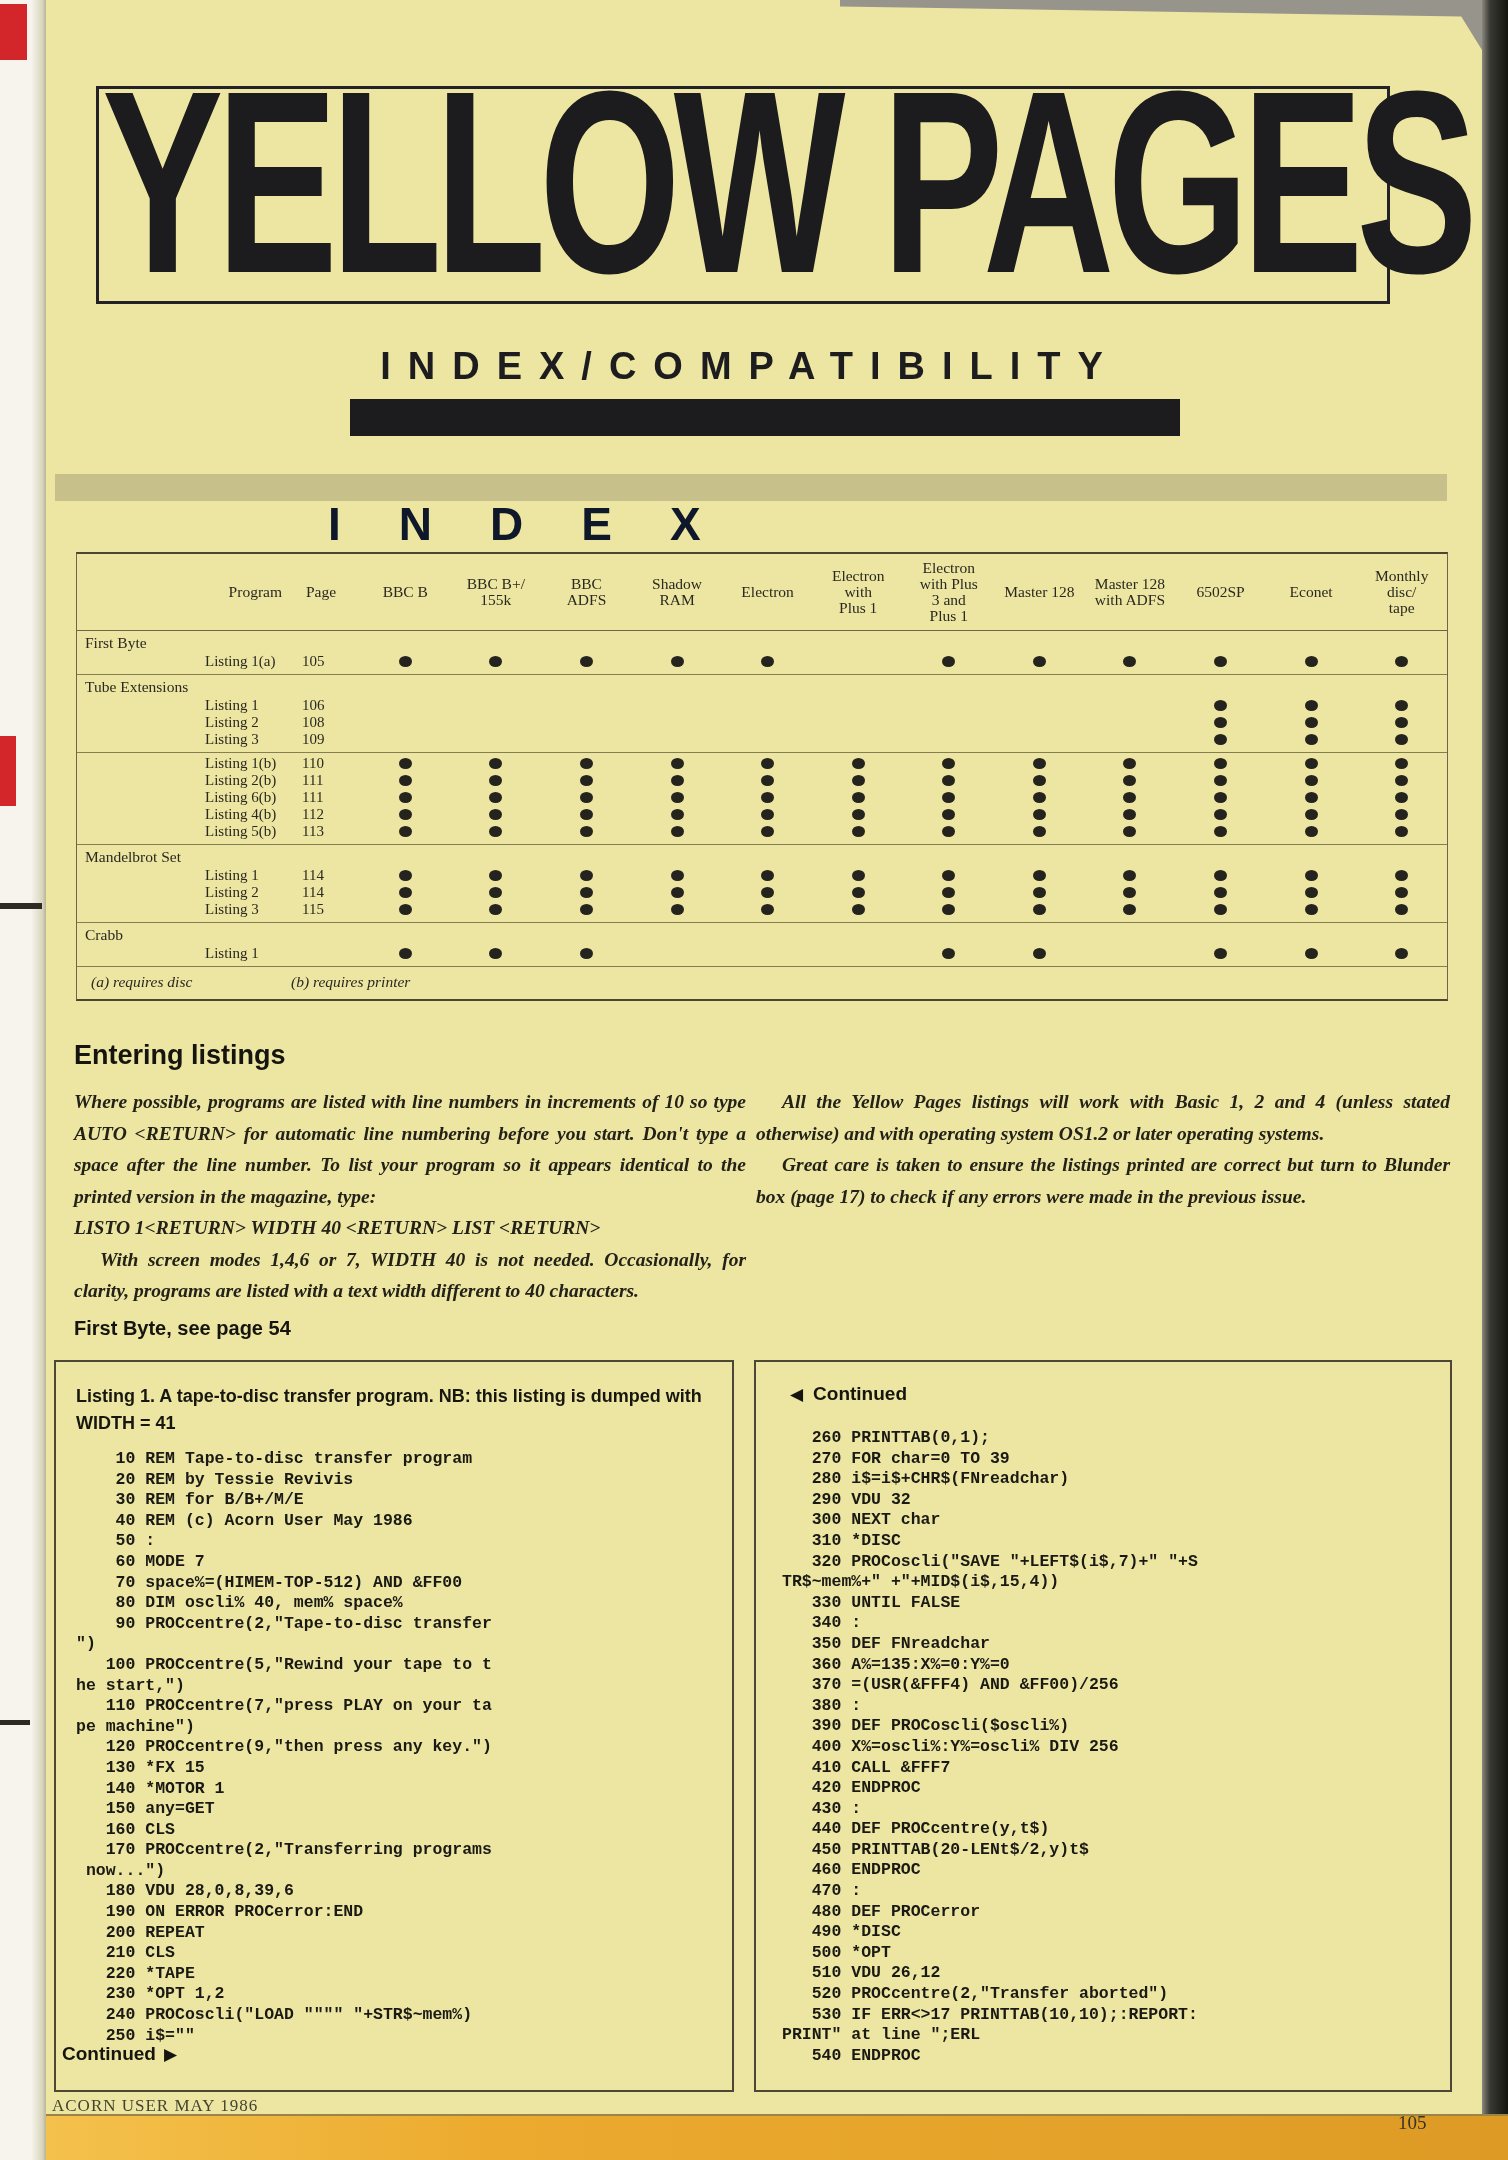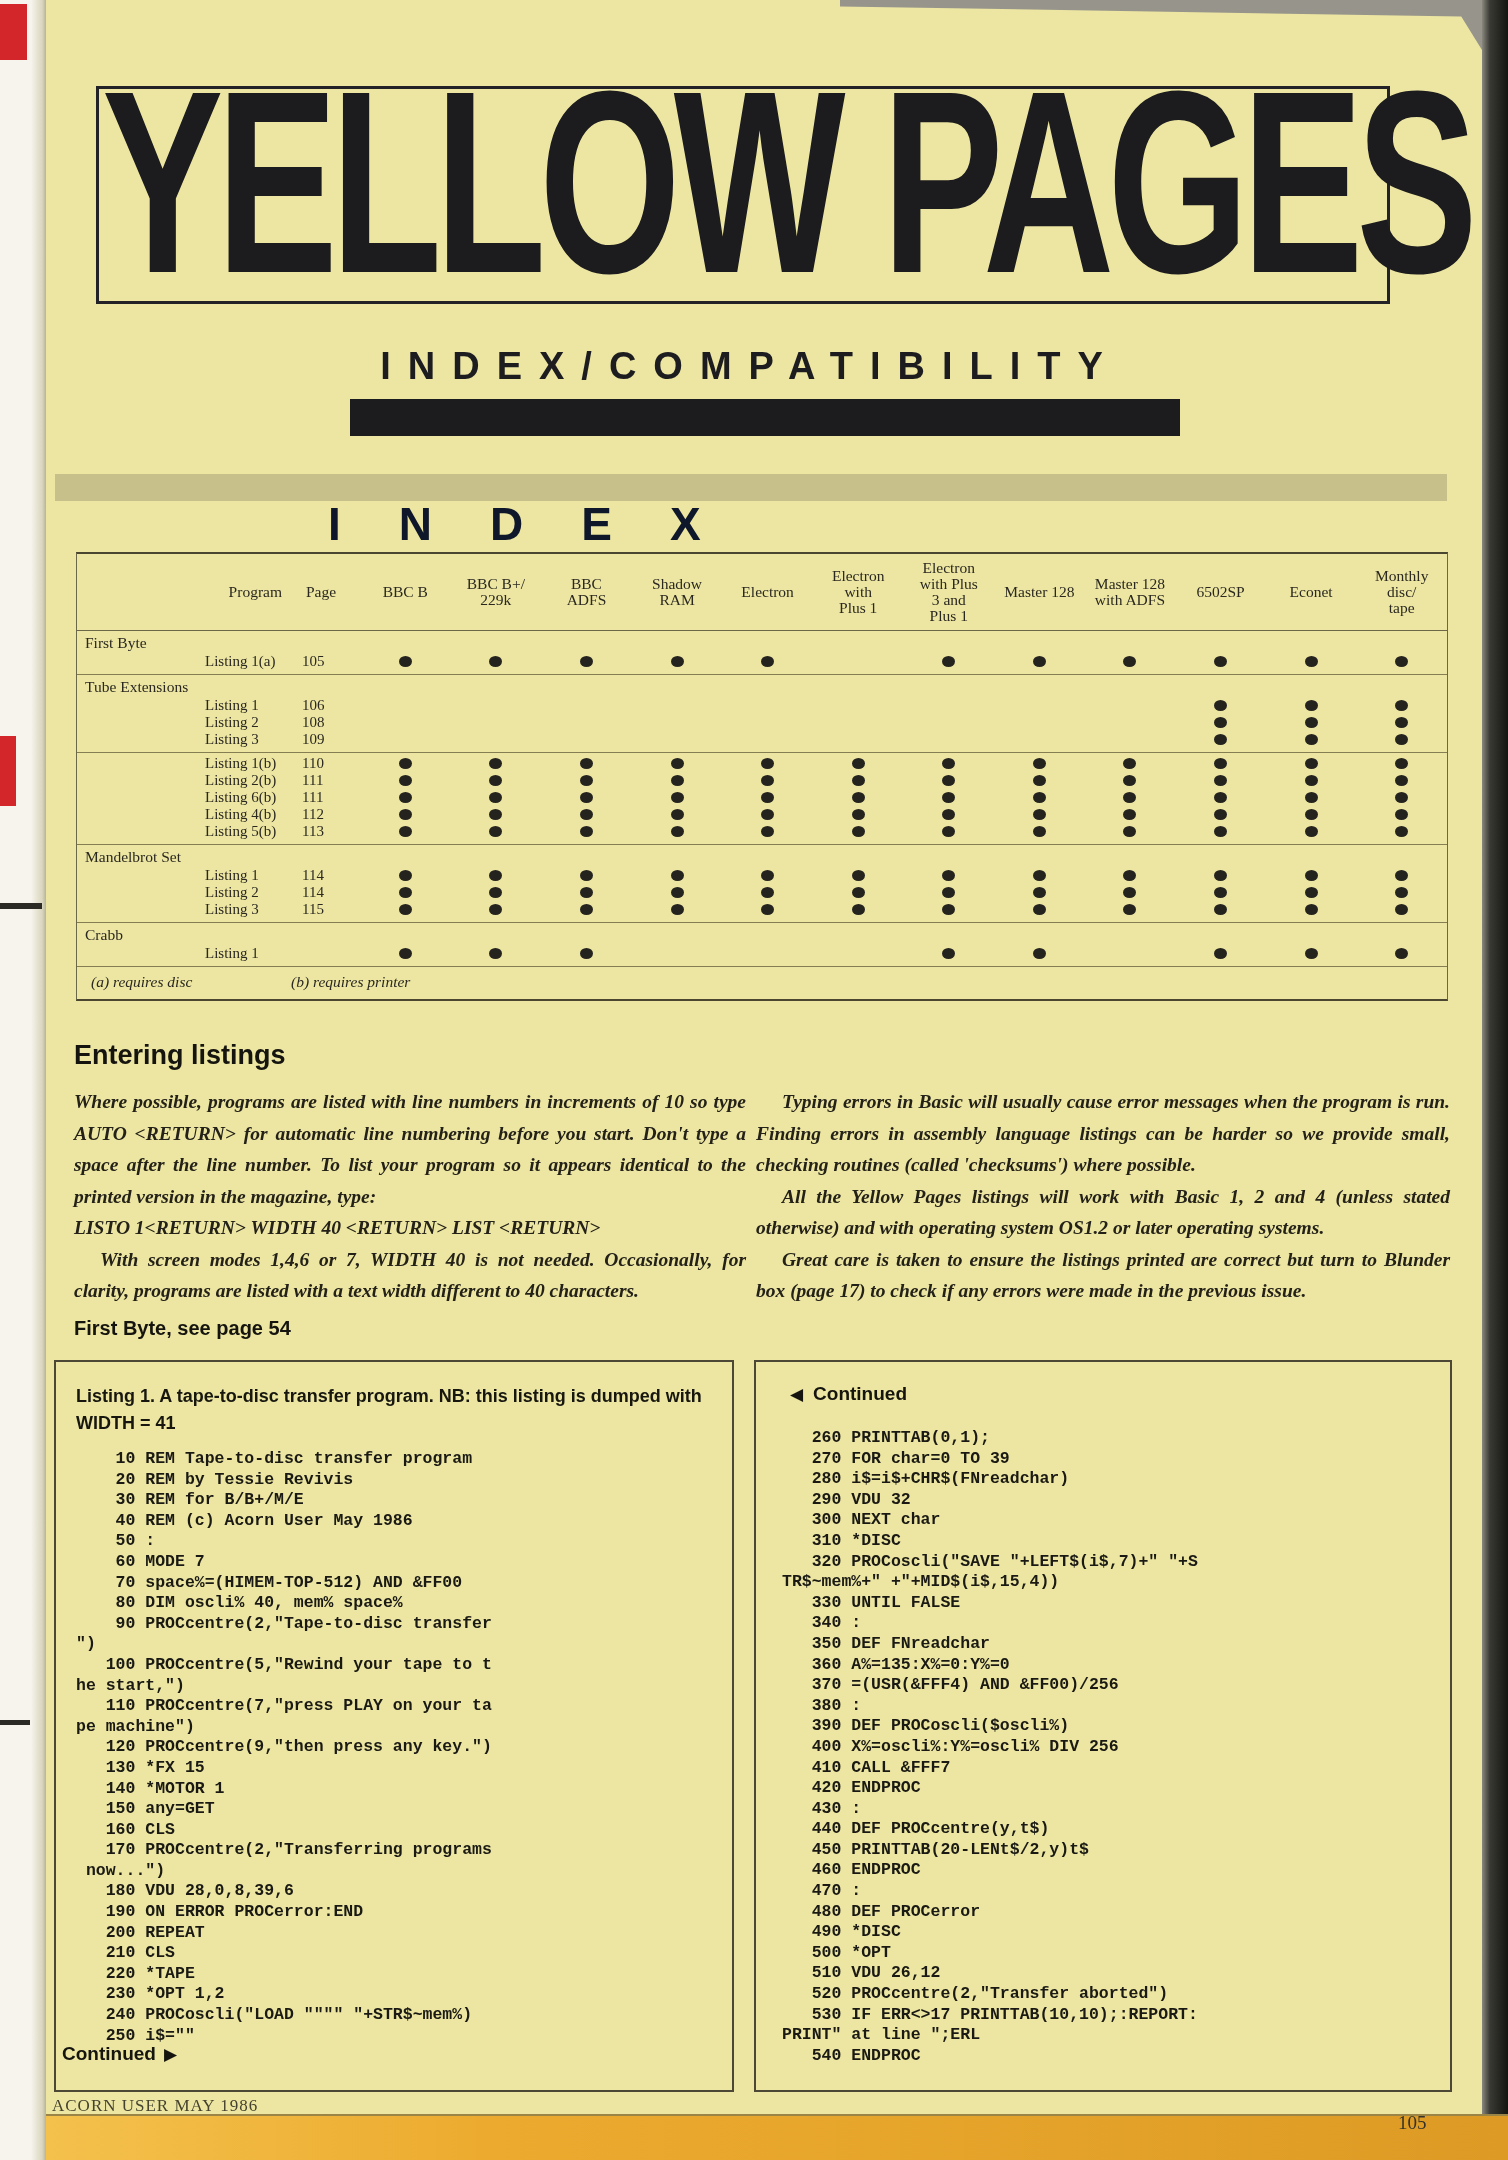--- a/index.html
+++ b/index.html
@@ -105,21 +105,21 @@
 <div class="abs section-bar"></div>
 <div class="abs olive-band"></div>
 <div class="abs index-head">INDEX</div>
 
 <div class="abs index-table">
   <div class="theader">
       <div class="th col0">Program</div>
       <div class="th col1">Page</div>
       <div class="th col2">BBC B</div>
       <div class="th col3">BBC B+/
-229k</div>
+155k</div>
       <div class="th col4">BBC
 ADFS</div>
       <div class="th col5">Shadow
 RAM</div>
       <div class="th col6">Electron</div>
       <div class="th col7">Electron
 with
 Plus 1</div>
       <div class="th col8">Electron
 with Plus
@@ -612,21 +612,20 @@
   </div>
 </div>
 
 <div class="abs entering-head">Entering listings</div>
 <div class="encol leftc">
   <p>Where possible, programs are listed with line numbers in increments of 10 so type AUTO &lt;RETURN&gt; for automatic line numbering before you start. Don't type a space after the line number. To list your program so it appears identical to the printed version in the magazine, type:</p>
   <p>LISTO 1&lt;RETURN&gt; WIDTH 40 &lt;RETURN&gt; LIST &lt;RETURN&gt;</p>
   <p class="indent">With screen modes 1,4,6 or 7, WIDTH 40 is not needed. Occasionally, for clarity, programs are listed with a text width different to 40 characters.</p>
 </div>
 <div class="encol rightc">
-  <p class="indent">Typing errors in Basic will usually cause error messages when the program is run. Finding errors in assembly language listings can be harder so we provide small, checking routines (called 'checksums') where possible.</p>
   <p class="indent">All the Yellow Pages listings will work with Basic 1, 2 and 4 (unless stated otherwise) and with operating system OS1.2 or later operating systems.</p>
   <p class="indent">Great care is taken to ensure the listings printed are correct but turn to Blunder box (page 17) to check if any errors were made in the previous issue.</p>
 </div>
 
 <div class="abs fb-head">First Byte, see page 54</div>
 
 <div class="listing-box box-left">
   <div class="listing-title">Listing 1. A tape-to-disc transfer program. NB: this listing is dumped with WIDTH = 41</div>
   <pre class="code">    10 REM Tape-to-disc transfer program
     20 REM by Tessie Revivis

